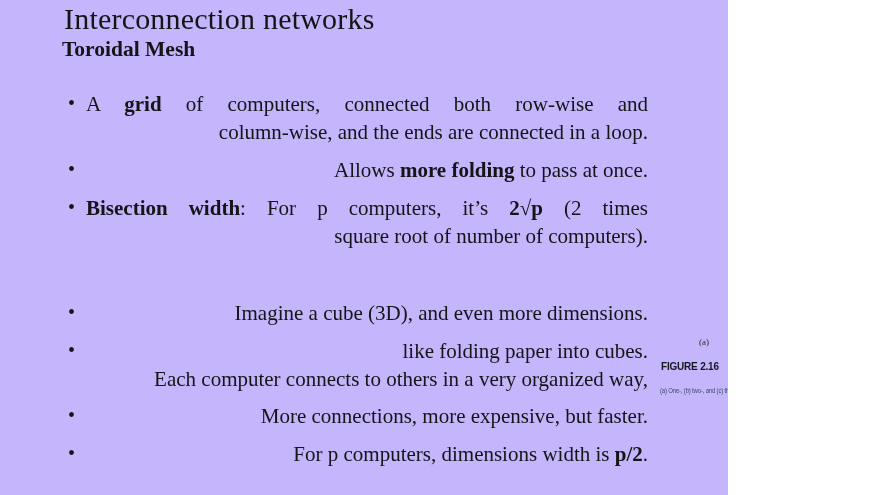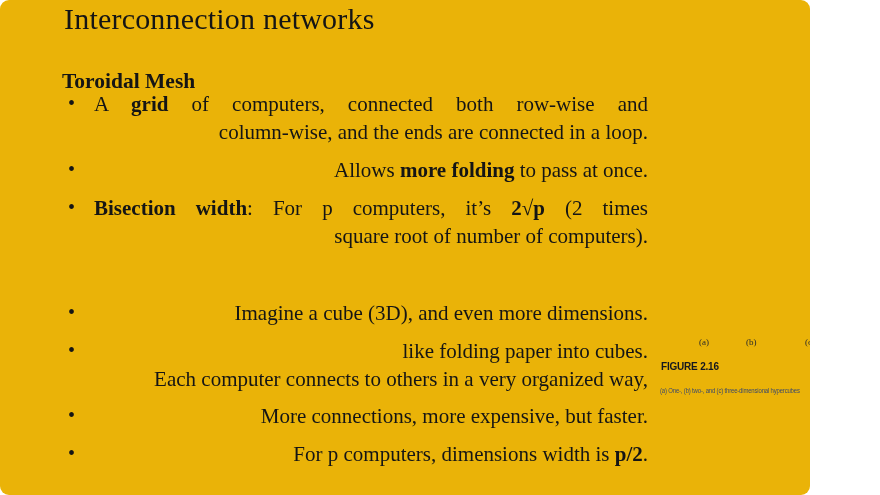--- a/index.html
+++ b/index.html
@@ -1,29 +1,29 @@
 <!DOCTYPE html>
 <html><head>
 <meta charset="utf-8">
 <style>
   html,body{margin:0;padding:0;background:#ffffff;}
   .slide{
-    position:relative;width:810px;height:495px;background:#eab308;overflow:hidden;
-    font-family:"Liberation Serif", serif;color:#151515;border-radius:9px;
+    position:relative;width:728px;height:495px;background:#c4b5fd;overflow:hidden;
+    font-family:"Liberation Serif", serif;color:#151515;
   }
   .title{
     position:absolute;left:64px;top:0px;
     font-size:30px;line-height:38px;font-weight:400;letter-spacing:0.2px;
   }
   .sec-heading{
     position:absolute;font-size:21.5px;line-height:26px;font-weight:bold;
   }
   .bullet{position:absolute;left:66px;width:582px;}
   .dot{position:absolute;left:2px;top:-1px;font-size:20px;line-height:28px;}
-  .btext{margin-left:28px;}
+  .btext{margin-left:20px;}
   .line{font-size:21px;line-height:28px;text-align:right;}
   .line.j{text-align:justify;text-align-last:justify;}
   .b{font-weight:bold;}
 
   .figure{position:absolute;left:0;top:0;width:880px;height:495px;pointer-events:none;}
   .fig-svg{position:absolute;left:660px;top:148px;}
   .fig-label{
     position:absolute;top:336px;font-size:9px;line-height:12px;color:#2a2a2a;
     font-family:"Liberation Serif",serif;
   }
@@ -42,21 +42,21 @@
     transform:scaleX(0.88);transform-origin:left top;white-space:nowrap;
   }
 </style>
 </head>
 <body>
 
 <div class="slide">
 
   <div class="title">Interconnection networks</div>
 
-  <div class="sec-heading" style="left:62px;top:68px;">Toroidal Mesh</div>
+  <div class="sec-heading" style="left:62px;top:36px;">Toroidal Mesh</div>
 
   <div class="bullet" style="top:90px;">
     <span class="dot">•</span>
     <div class="btext">
       <div class="line j"><span>A </span><span class="b">grid</span><span> of computers, connected both row-wise and</span></div>
       <div class="line"><span>column-wise, and the ends are connected in a loop.</span></div>
     </div>
   </div>
 
   <div class="bullet" style="top:156px;">

